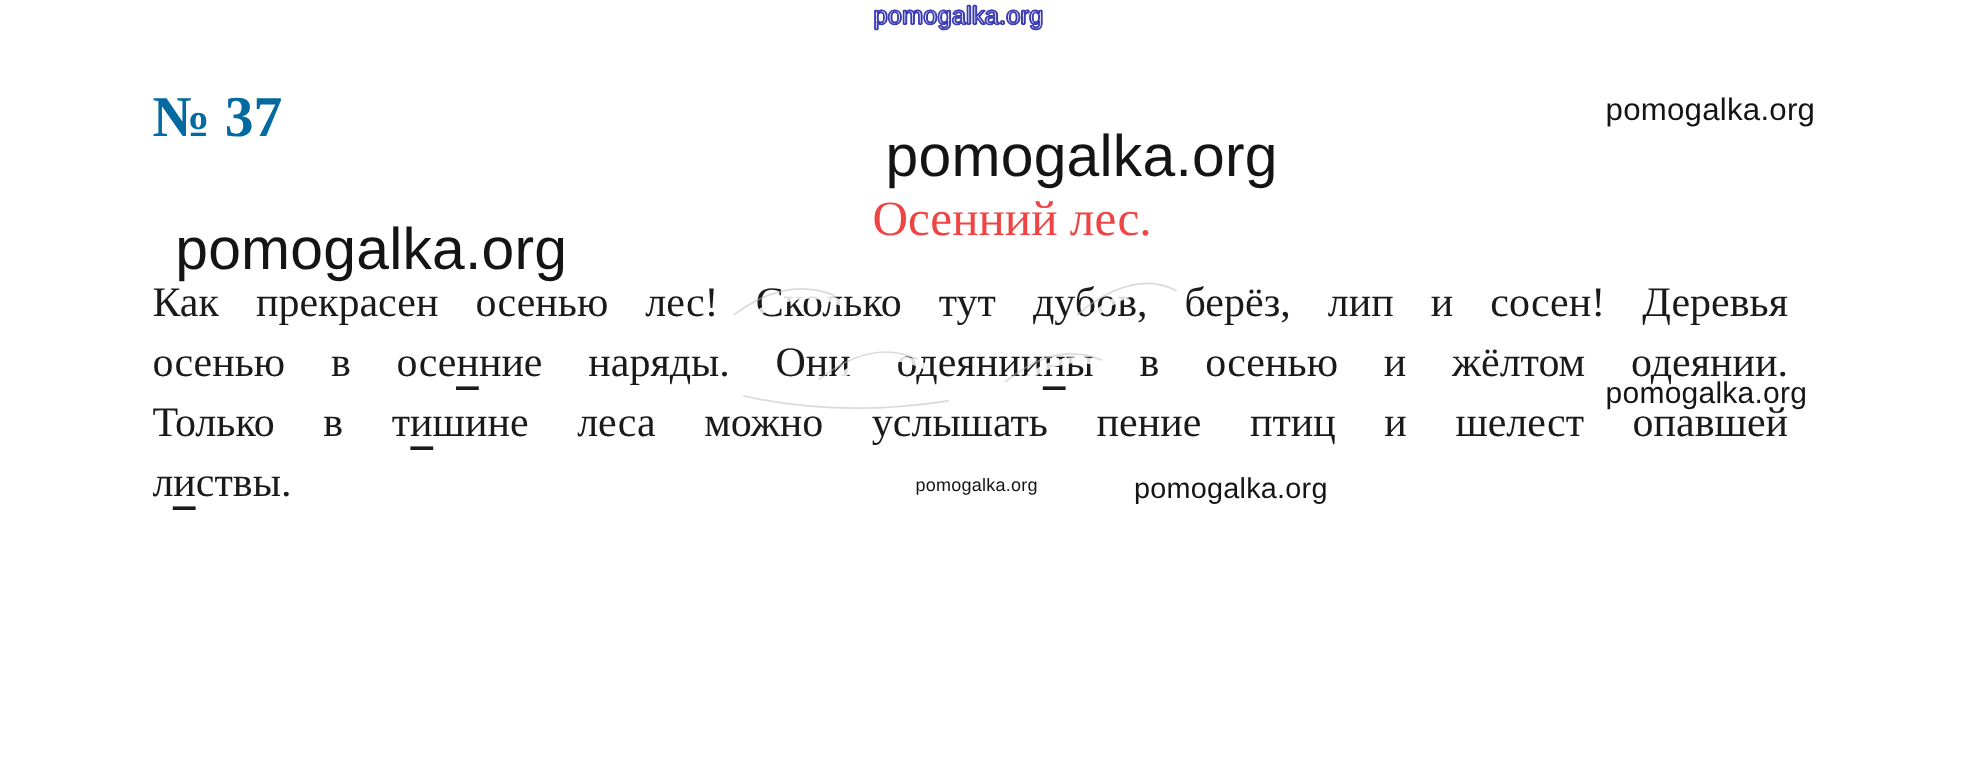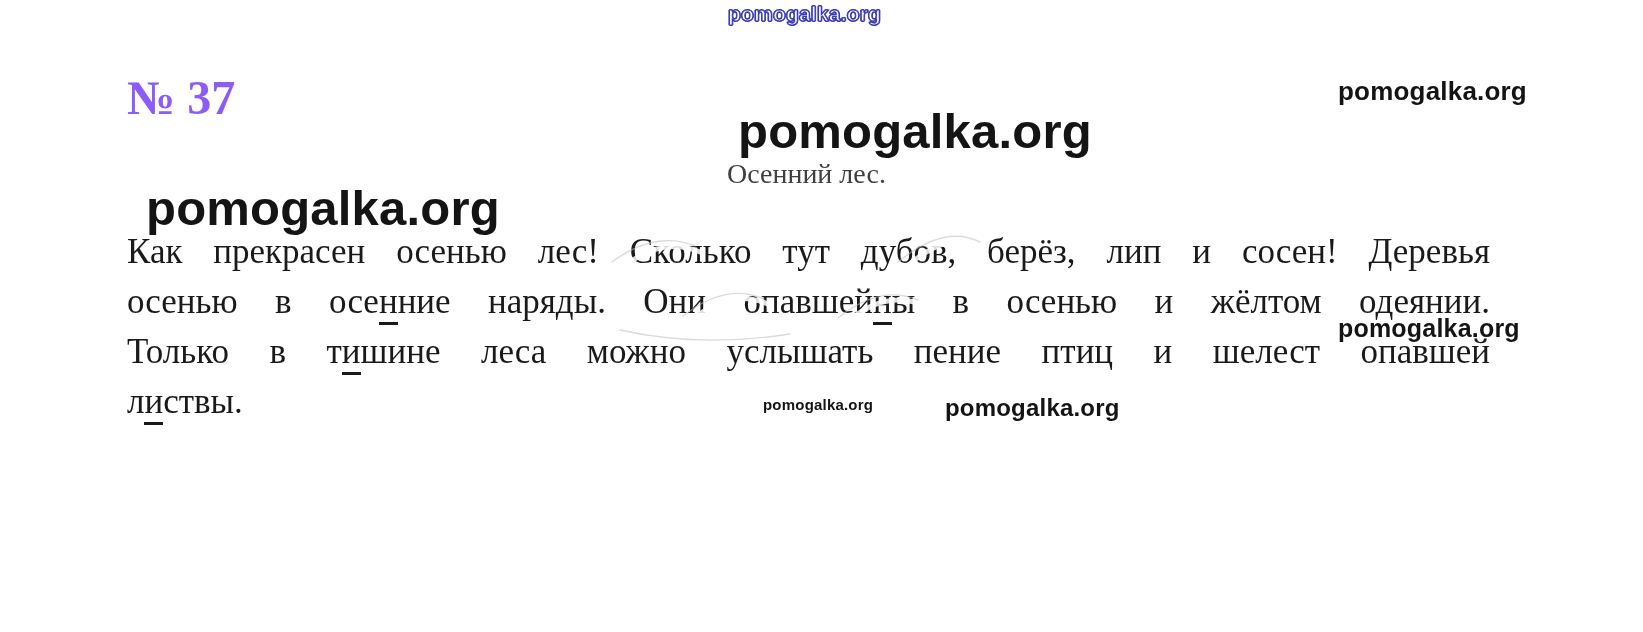--- a/index.html
+++ b/index.html
@@ -14,21 +14,21 @@
     background: #ffffff;
     overflow: hidden;
     font-family: "Liberation Serif", serif;
     color: #1c1c1c;
   }
   .abs { position: absolute; white-space: nowrap; }
 
   
   .wm {
     font-family: "Liberation Sans", sans-serif;
-    font-weight: 700;
+    font-weight: 400;
     color: #141414;
     letter-spacing: 0.2px;
     text-align: center;
   }
   .wm-top-center {
     left: 728px; top: 2px;
     font-size: 21px;
     color: #ffffff;
     -webkit-text-stroke: 1.2px #3b3bb4;
     text-shadow:
@@ -40,26 +40,26 @@
   .wm-left-big   { left: 146px;  top: 180px; font-size: 49px; }
   .wm-mid-right  { left: 1338px; top: 314px; font-size: 25px; }
   .wm-bot-small  { left: 763px;  top: 396px; font-size: 15px; }
   .wm-bot-med    { left: 945px;  top: 394px; font-size: 24px; }
 
   .exercise-number {
     left: 127px; top: 70px;
     font-family: "Liberation Serif", serif;
     font-weight: 700;
     font-size: 48px;
-    color: #8b5cf6;
+    color: #0369a1;
   }
   .doc-title {
     left: 727px; top: 158px;
-    font-size: 28px;
-    color: #404040;
+    font-size: 41px;
+    color: #ef4444;
   }
 
   .exercise-text {
     position: absolute;
     left: 127px; top: 227px;
     width: 1363px;
     font-size: 35px;
     line-height: 50px;
     color: #1a1a1a;
   }
@@ -95,21 +95,21 @@
   <span class="abs wm wm-top-right">pomogalka.org</span>
 
   <span class="abs wm wm-center-big">pomogalka.org</span>
 
   <span class="abs doc-title">Осенний лес.</span>
 
   <span class="abs wm wm-left-big">pomogalka.org</span>
 
   <div class="exercise-text">
       <div class="text-line justified"><span>Как прекрасен осенью лес! Сколько тут дубов, берёз, лип и сосен! Деревья</span></div>
-      <div class="text-line justified"><span>осенью в осе</span><span class="orth-underline">н</span><span>ние наряды. Они опавшей</span><span class="orth-underline">н</span><span>ы в осенью и жёлтом одеянии.</span></div>
+      <div class="text-line justified"><span>осенью в осе</span><span class="orth-underline">н</span><span>ние наряды. Они одеянии</span><span class="orth-underline">н</span><span>ы в осенью и жёлтом одеянии.</span></div>
       <div class="text-line justified"><span>Только в т</span><span class="orth-underline">и</span><span>шине леса можно услышать пение птиц и шелест опавшей</span></div>
       <div class="text-line"><span>л</span><span class="orth-underline">и</span><span>ствы.</span></div>
     </div>
 
   <span class="abs wm wm-mid-right">pomogalka.org</span>
 
   <span class="abs wm wm-bot-small">pomogalka.org</span>
 
   <span class="abs wm wm-bot-med">pomogalka.org</span>
 

